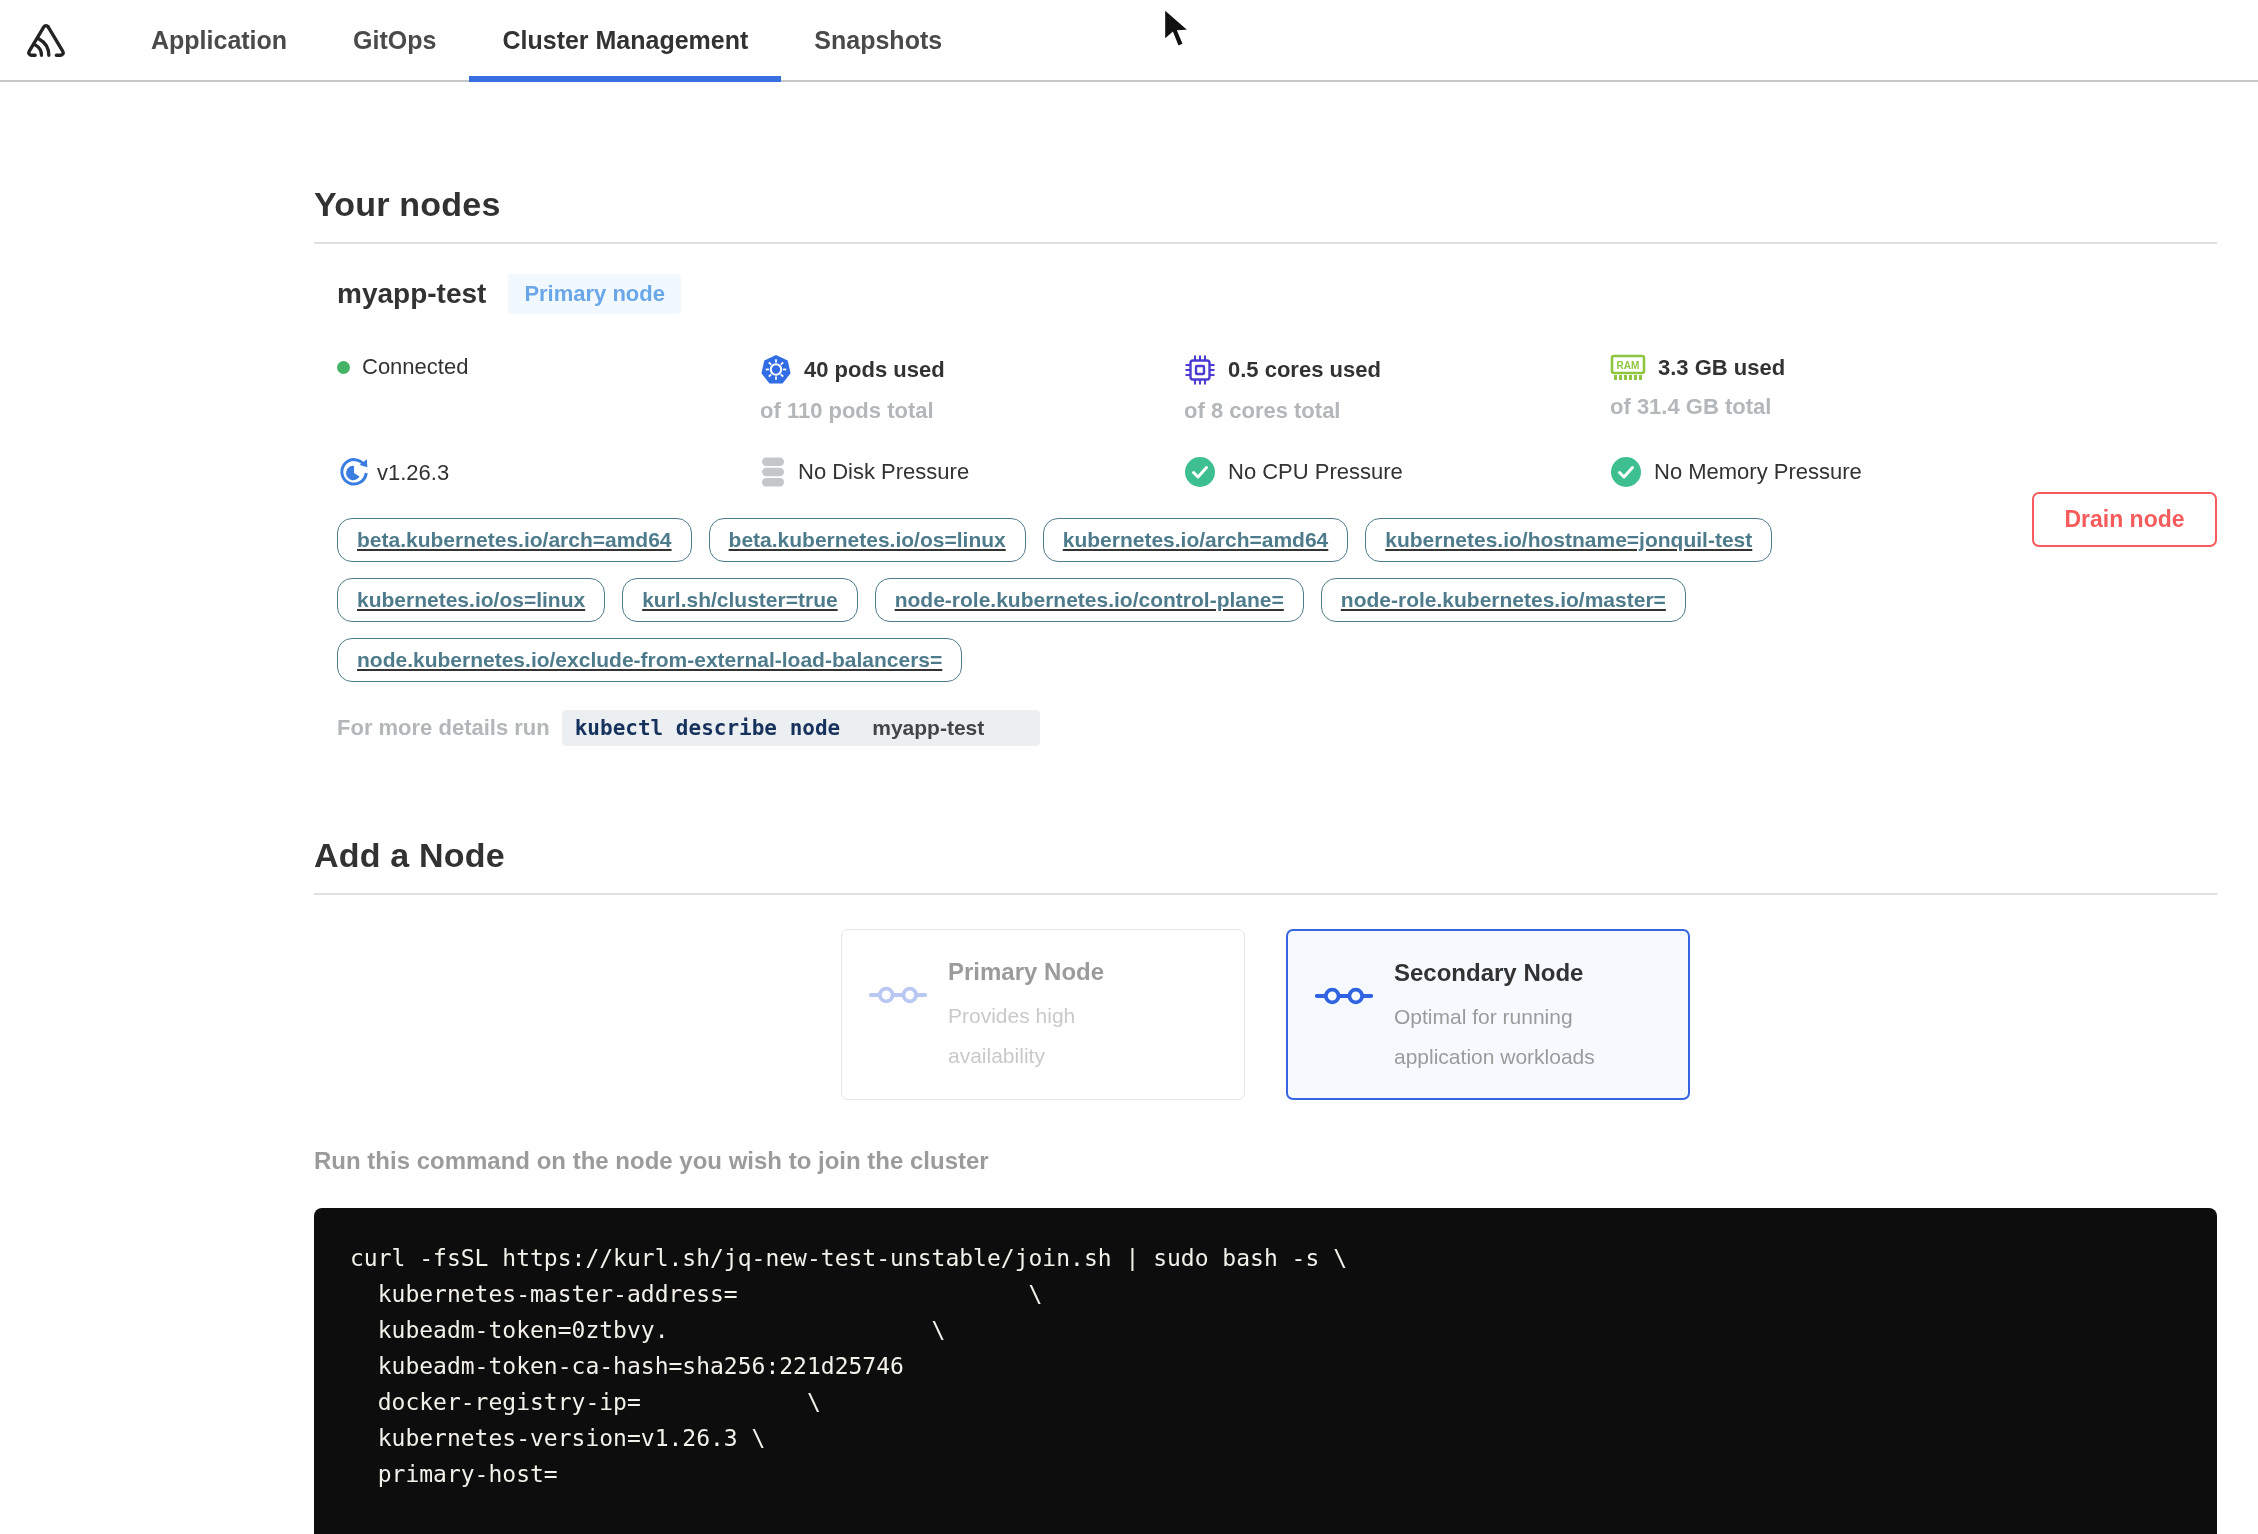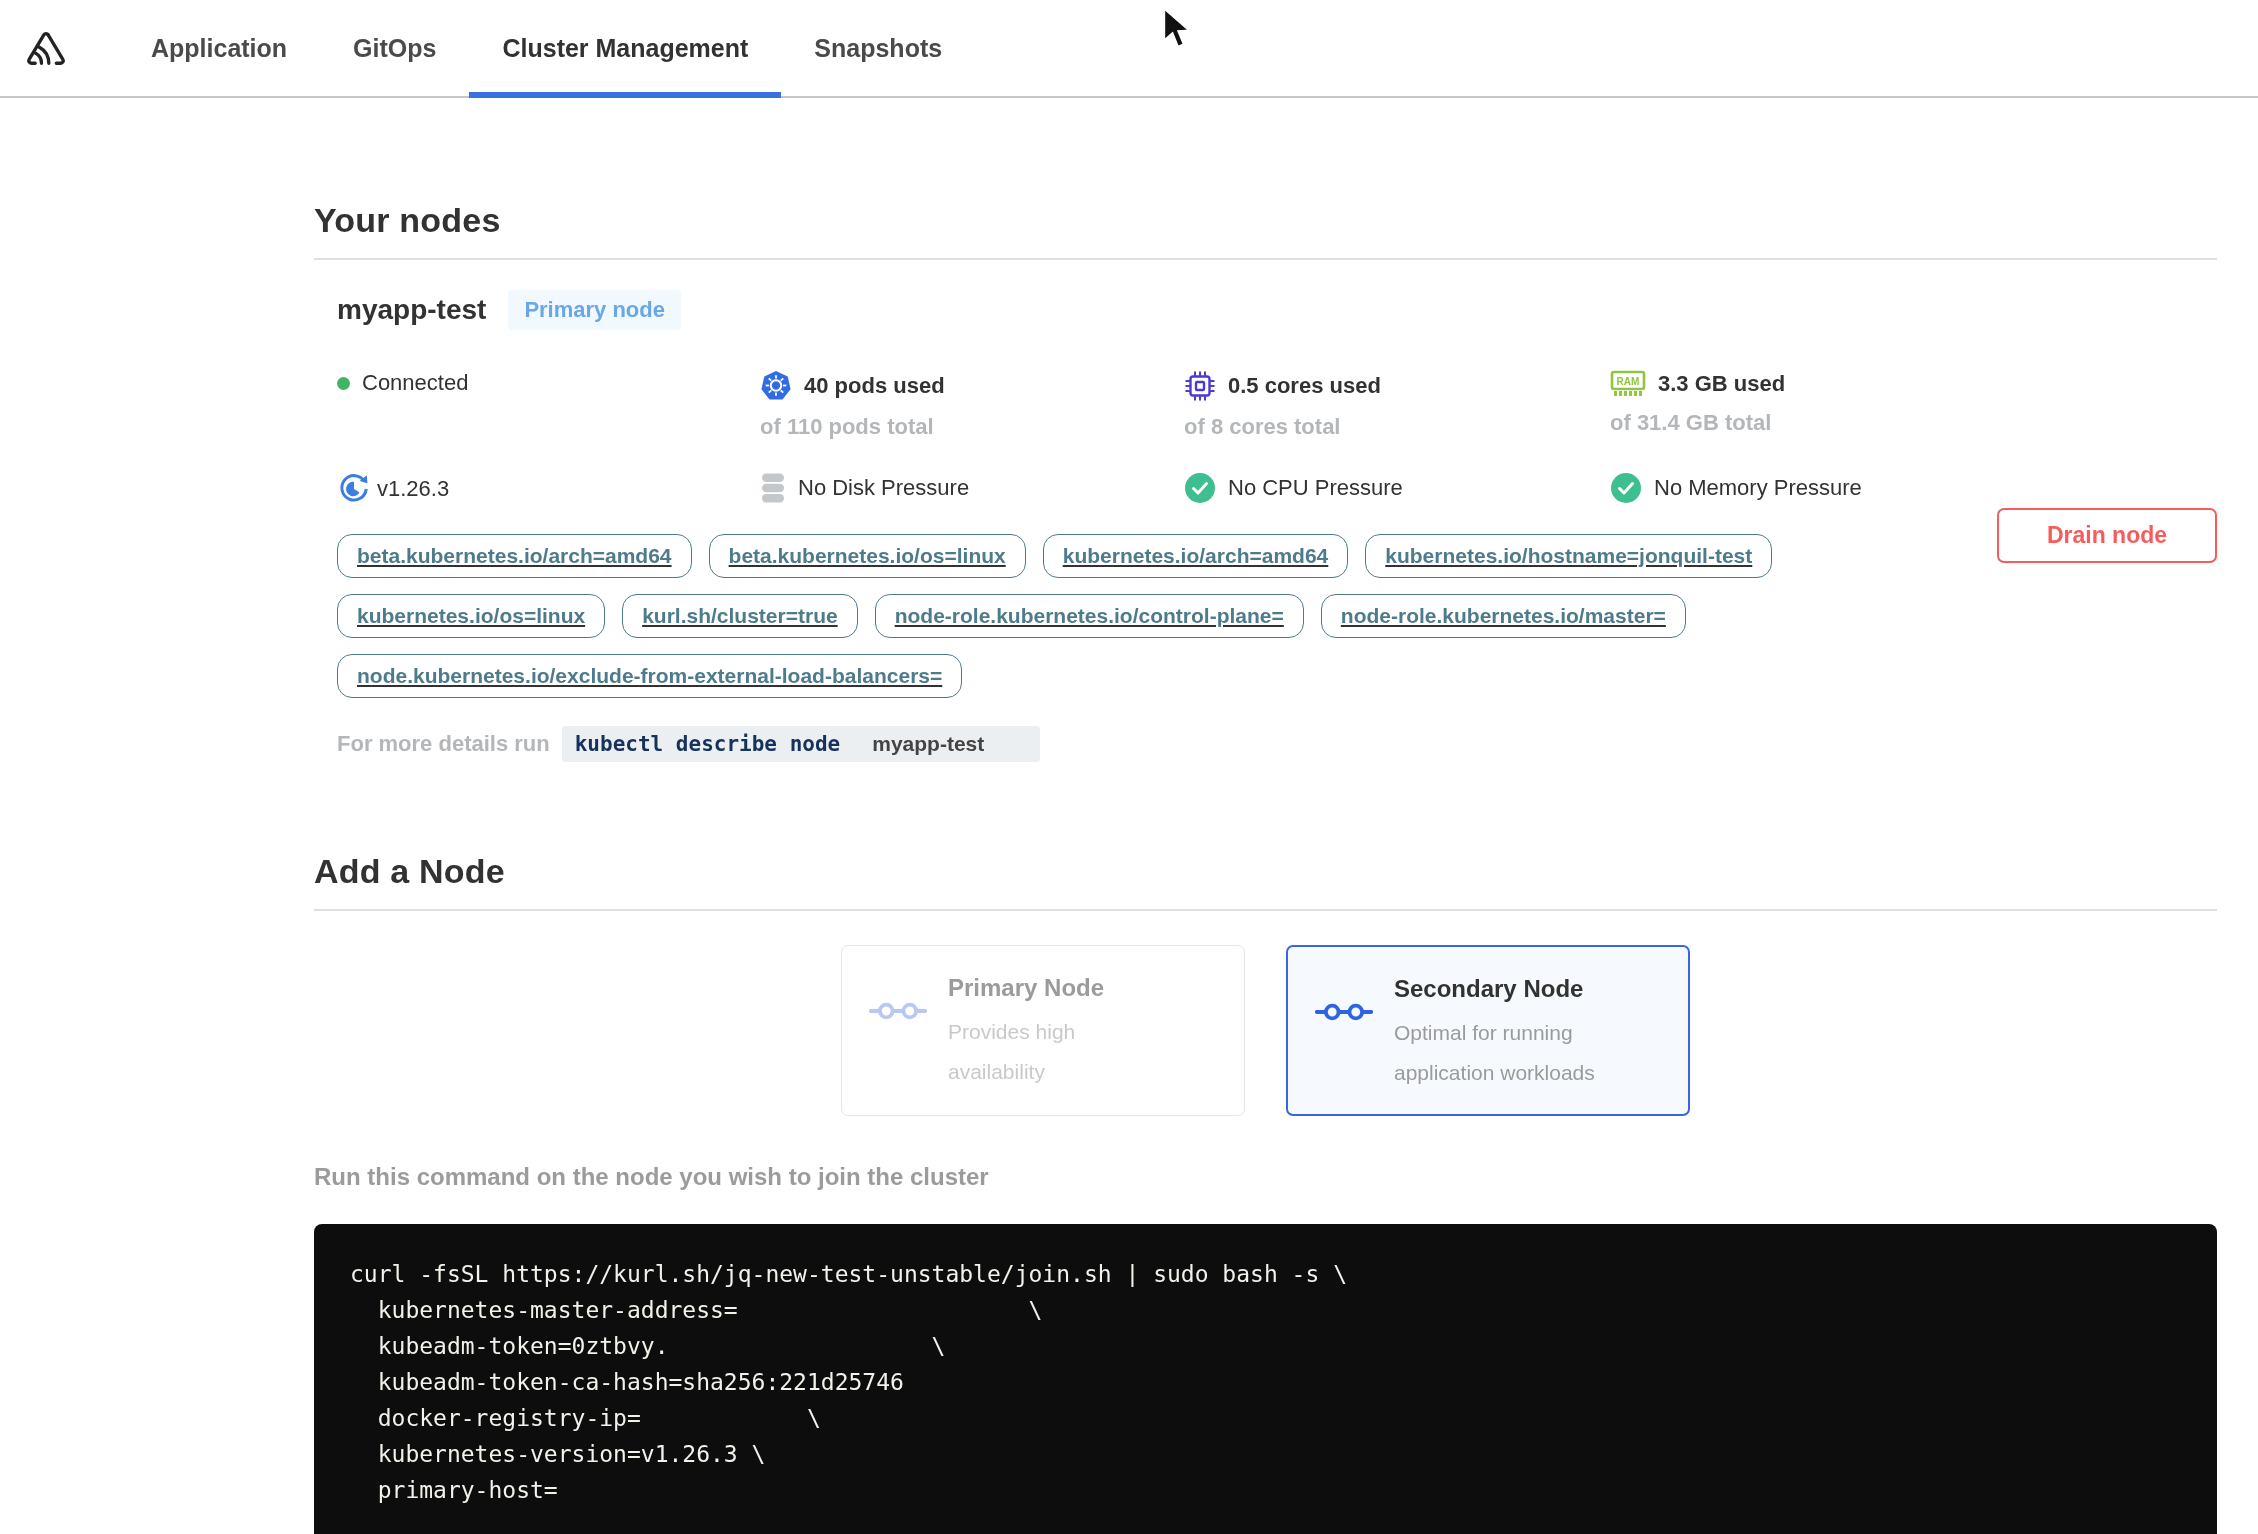--- a/index.html
+++ b/index.html
@@ -1,20 +1,20 @@
 <!DOCTYPE html>
 <html><head>
 <meta charset="utf-8">
 <style>
   * { margin: 0; padding: 0; box-sizing: border-box; }
   html, body { width: 2258px; height: 1534px; background: #ffffff; overflow: hidden;
     font-family: "Liberation Sans", sans-serif; color: #323232; }
 
   
-  .navbar { position: relative; height: 98px; background: #fff; border-bottom: 2px solid #c3c7ca;
+  .navbar { position: relative; height: 82px; background: #fff; border-bottom: 2px solid #c3c7ca;
     display: flex; align-items: stretch; }
   .logo-wrap { width: 118px; display: flex; align-items: center; justify-content: flex-start;
     padding-left: 26px; }
   .nav-tabs { display: flex; align-items: stretch; }
   .nav-tab { display: flex; align-items: center; padding: 0 33px; font-size: 25px; font-weight: 600;
     color: #4a4a4a; cursor: pointer; position: relative; }
   .nav-tab.active { color: #323232; }
   .nav-tab.active::after { content: ""; position: absolute; left: 0; right: 0; bottom: -2px;
     height: 6px; background: #3a6fe0; }
 
@@ -35,21 +35,21 @@
 
   .stats-grid { display: grid; grid-template-columns: 423px 424px 426px 1fr;
     row-gap: 32px; margin-top: 40px; }
   .stat { font-size: 22px; }
   .stat-line { display: flex; align-items: center; gap: 12px; }
   .stat-value { font-weight: 700; }
   .stat-label { font-weight: 400; color: #323232; }
   .stat-sub { color: #b3b7ba; margin-top: 12px; font-weight: 600; }
   .dot { width: 13px; height: 13px; border-radius: 50%; background: #44b366; }
 
-  .drain-btn { position: absolute; top: 218px; right: 0; width: 220px; height: 55px;
+  .drain-btn { position: absolute; top: 218px; right: 0; width: 185px; height: 55px;
     background: #fff; border: 2px solid #f65c5c; border-radius: 7px; color: #f65c5c;
     font-size: 23px; font-weight: 700; font-family: inherit; cursor: pointer; }
 
   .labels-wrap { margin-top: 28px; display: flex; flex-direction: column; gap: 16px; text-decoration: underline; }
   .labels-row { display: flex; gap: 17px; }
   .pill { border: 1.5px solid #4e7b8b; color: #4e7b8b; font-size: 21px; font-weight: 600;
     border-radius: 15px; padding: 9px 19px; white-space: nowrap; }
 
   .details-hint { margin-top: 28px; display: flex; align-items: center; gap: 12px;
     font-size: 22px; color: #b3b7ba; font-weight: 600; }

